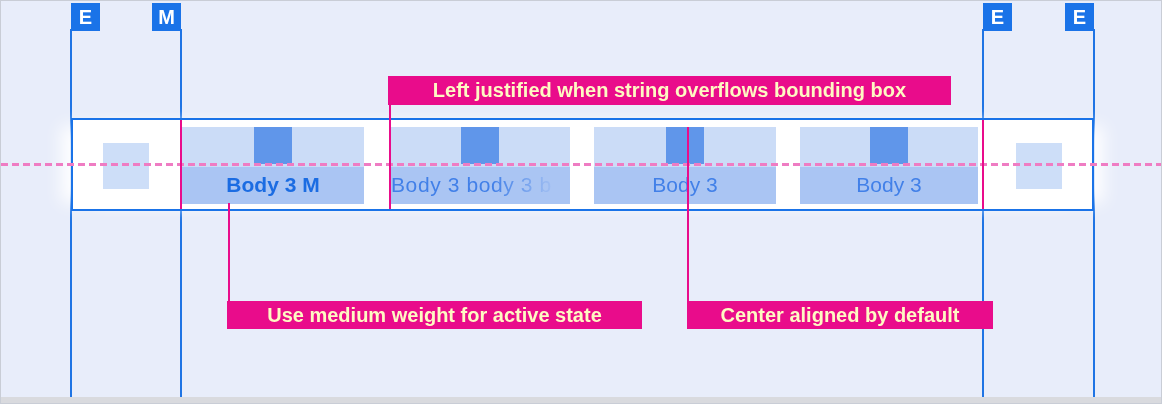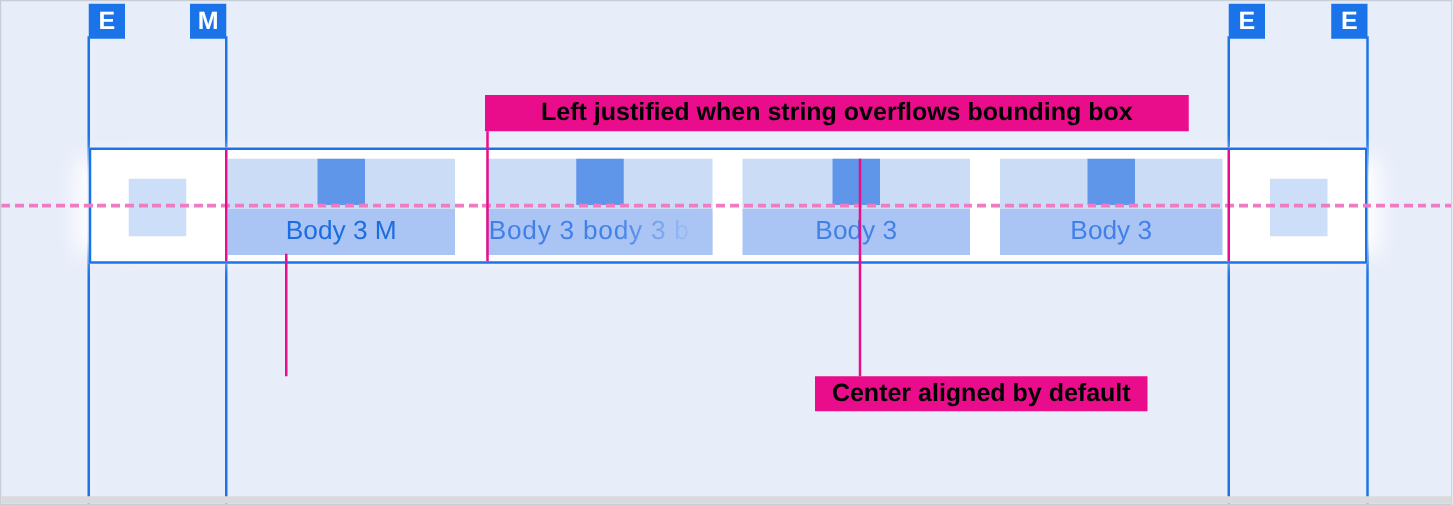--- a/index.html
+++ b/index.html
@@ -23,36 +23,36 @@
   .sq{position:absolute;width:46px;height:46px;background:#cddef8;z-index:2;}
   
   .tab{position:absolute;top:126px;height:77px;z-index:2;cursor:pointer;}
   .icon-zone{position:relative;height:40px;background:#cbdcf7;}
   .tab-icon{position:absolute;left:50%;margin-left:-19px;top:0;width:38px;height:37px;background:#6096ea;}
   .label-zone{position:relative;height:37px;background:#aac5f3;overflow:hidden;}
   .tab-label{
     display:block;white-space:nowrap;font-size:21px;line-height:36px;color:#4280e8;
     text-align:center;
   }
-  .tab-label.active{font-weight:normal;color:#1b6ce2;}
+  .tab-label.active{font-weight:bold;color:#1b6ce2;}
   .tab-label.left{text-align:left;padding-left:2px;letter-spacing:.6px;}
   .fade-overlay{
     position:absolute;top:0;right:0;width:78px;height:100%;
     background:linear-gradient(90deg,rgba(170,197,243,0) 0%,#aac5f3 85%);
   }
   
   .dashline{
     position:absolute;left:0;right:0;top:162px;height:3px;z-index:4;
     background:repeating-linear-gradient(90deg,#ef7cc3 0 7px,rgba(0,0,0,0) 7px 11px);
   }
   
   .pline{position:absolute;width:2px;background:#e90c8b;z-index:5;}
   
   .callout{
-    position:absolute;background:#e90c8b;color:#000000;font-weight:bold;font-size:20px;
+    position:absolute;background:#e90c8b;color:#fef9c3;font-weight:bold;font-size:20px;
     text-align:center;z-index:6;
   }
   .caret-up{
     position:absolute;top:-7px;width:0;height:0;
     border-left:8px solid transparent;border-right:8px solid transparent;
     border-bottom:8px solid #e90c8b;
   }
   .bottom-strip{position:absolute;left:0;right:0;bottom:0;height:6px;background:#d9dade;z-index:7;}
 </style>
 </head>
@@ -117,18 +117,19 @@
   <div class="pline" style="left:179px;top:119px;height:89px"></div>
   <div class="pline" style="left:981px;top:119px;height:89px"></div>
 
   <div class="pline" style="left:388px;top:104px;height:104px"></div>
   <div class="pline" style="left:227px;top:202px;height:98px"></div>
   <div class="pline" style="left:686px;top:126px;height:174px"></div>
 
   <div class="callout" style="left:387px;top:75px;width:563px;height:29px;line-height:29px">Left justified when string overflows bounding box</div>
 
 
+  <div class="callout" style="left:226px;top:300px;width:415px;height:28px;line-height:28px">Use medium weight for active state</div>
 
-  <div class="callout" style="left:651px;top:300px;width:266px;height:28px;line-height:28px">Center aligned by default</div>
+  <div class="callout" style="left:686px;top:300px;width:306px;height:28px;line-height:28px">Center aligned by default</div>
 
   <div class="bottom-strip"></div>
 
 </div>
 
 </body></html>

